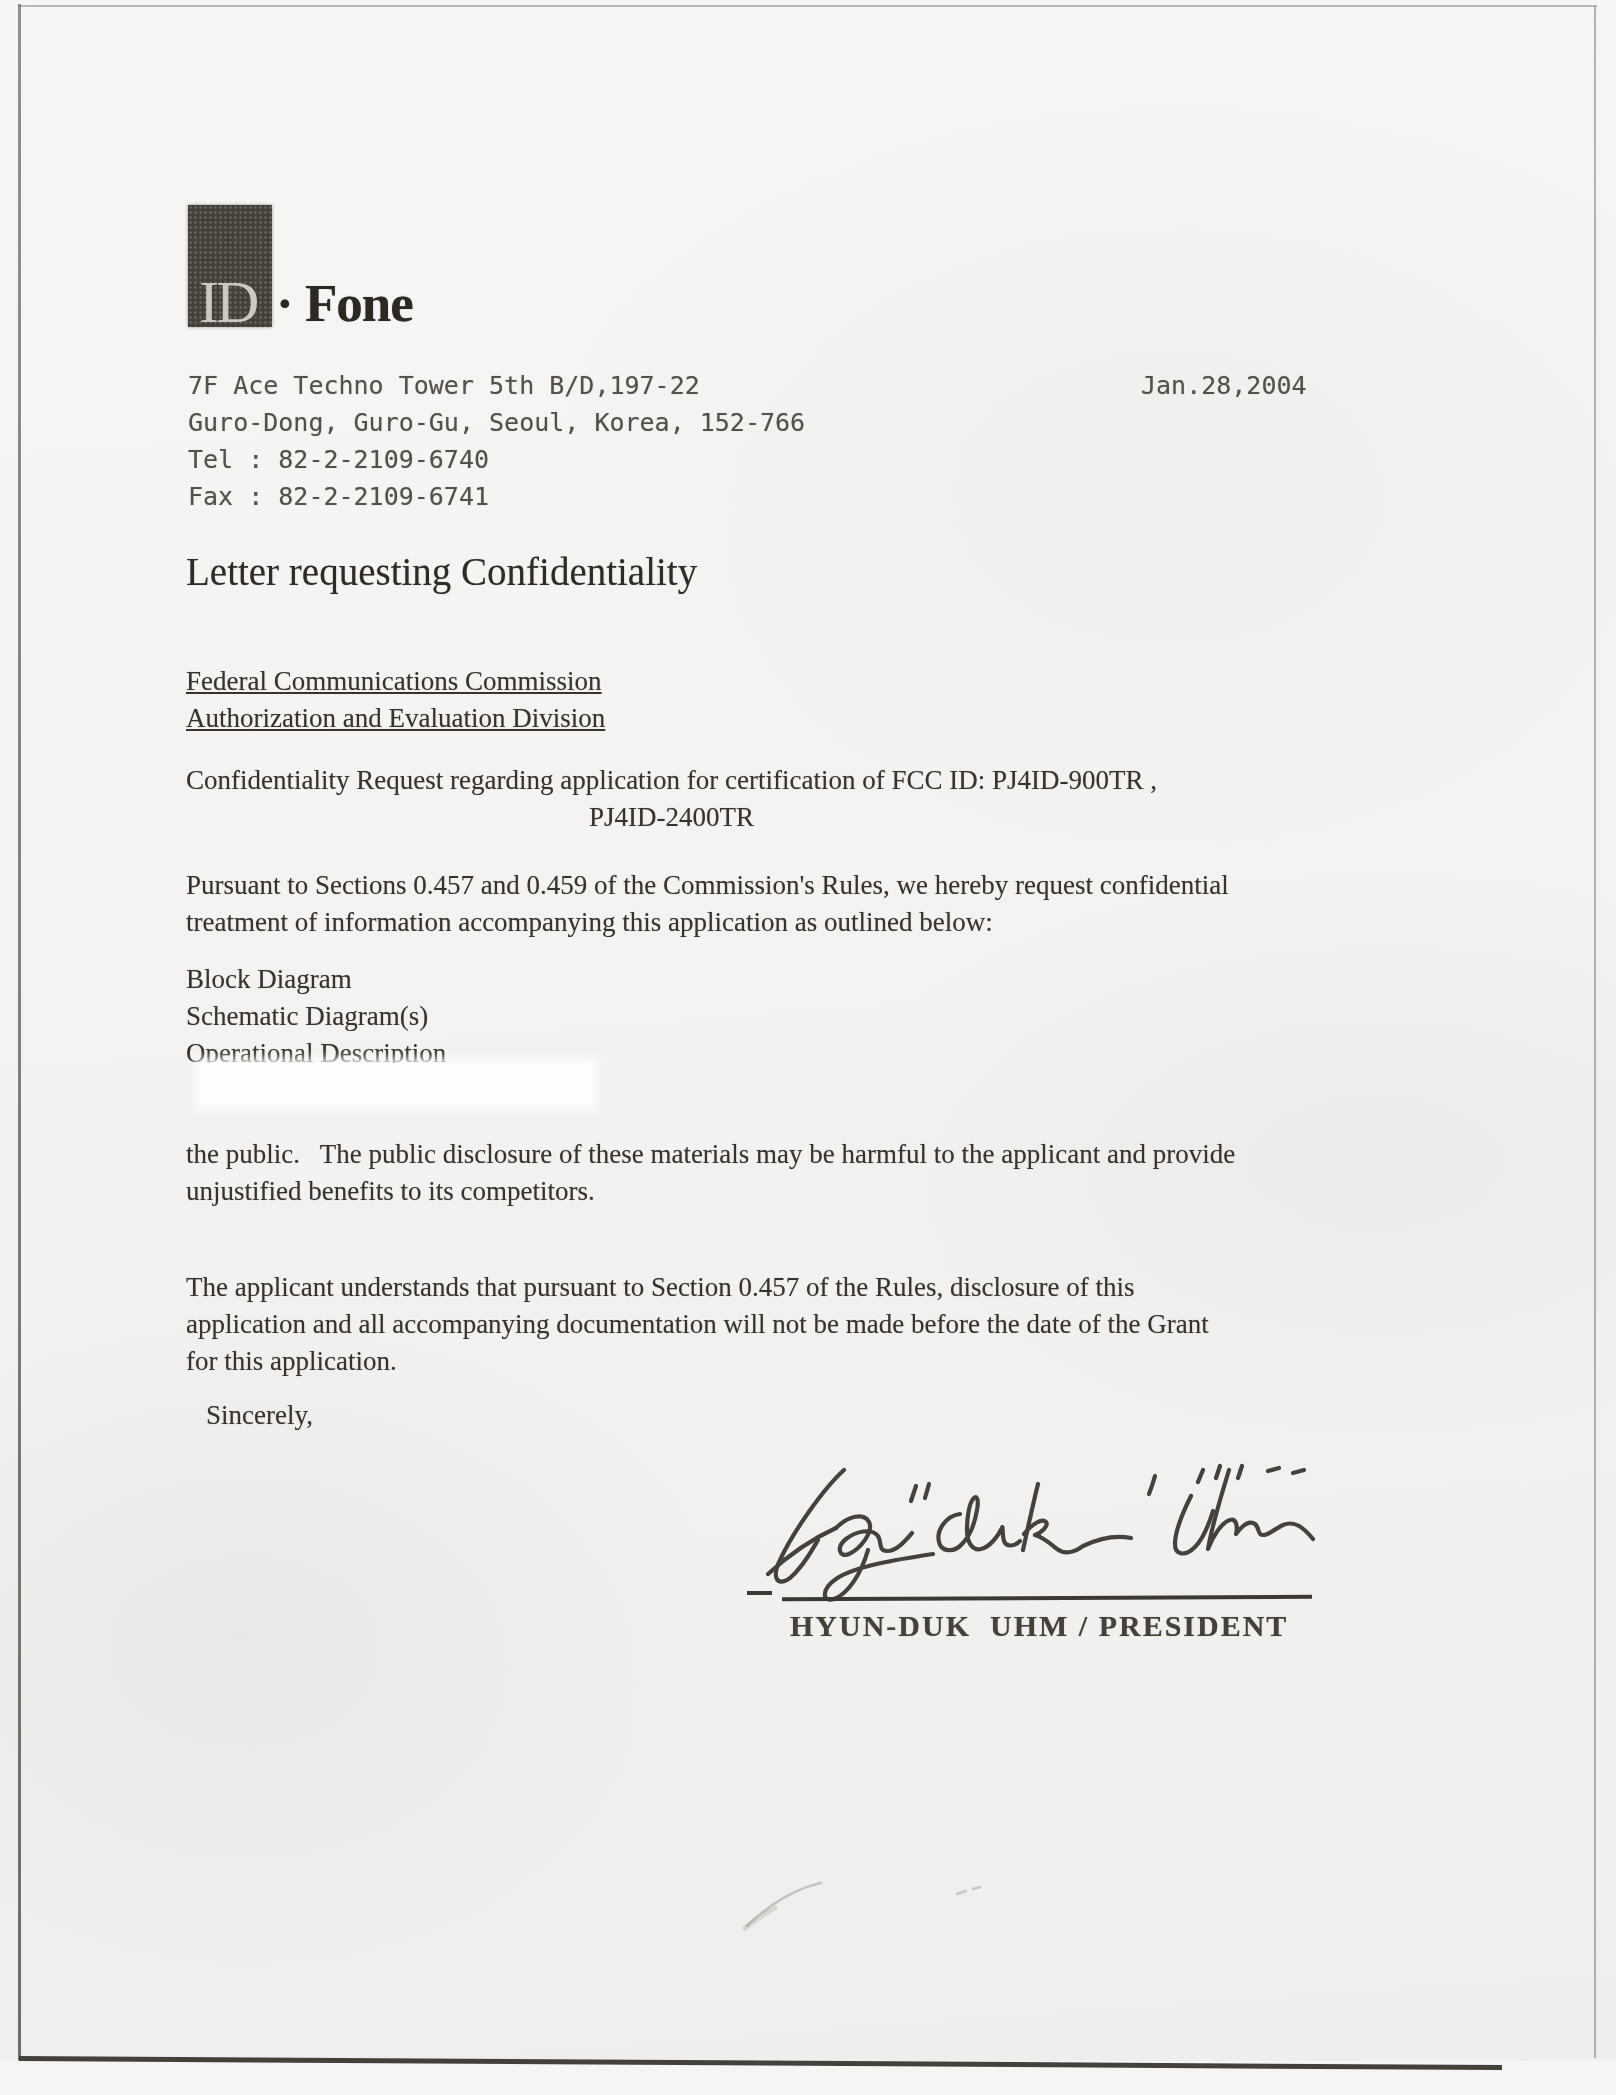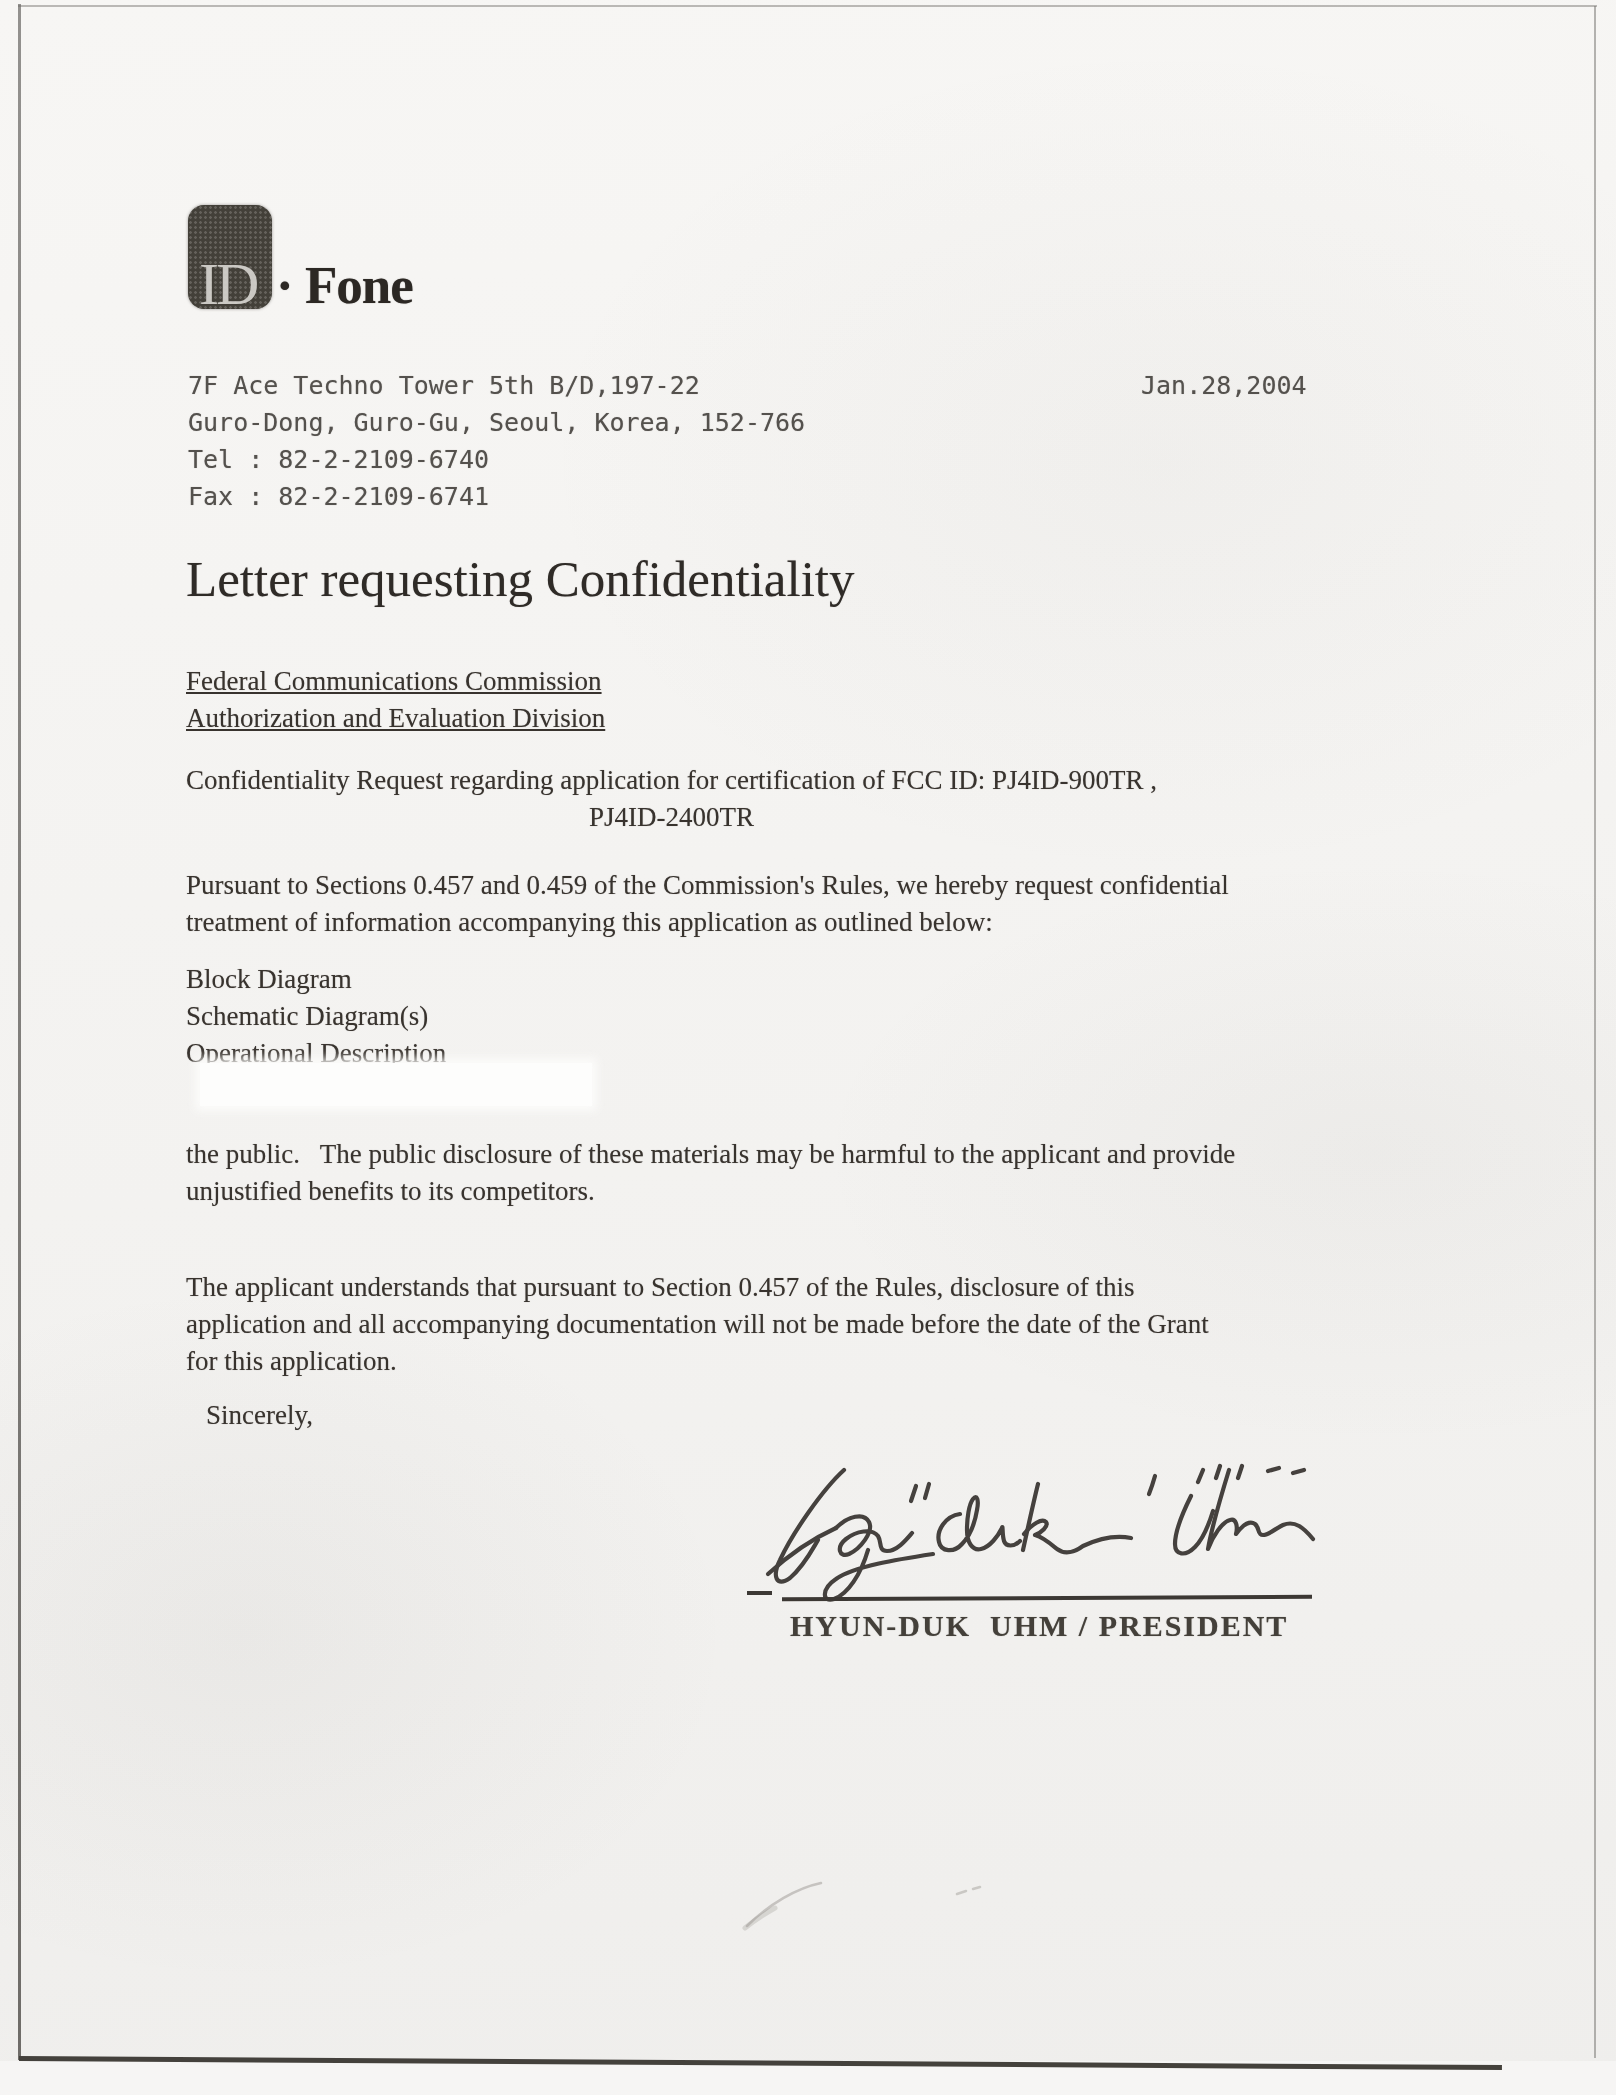--- a/index.html
+++ b/index.html
@@ -16,32 +16,32 @@
   .txt{white-space:pre;text-shadow:0 0 1px rgba(58,53,48,.35);}
   
   .edge-left{left:18px;top:4px;width:3px;height:2056px;background:linear-gradient(#7a7875,#4e4b47);opacity:.8;}
   .edge-top{left:18px;top:5px;width:1579px;height:2px;background:#6f6d69;opacity:.45;}
   .edge-right{left:1594px;top:6px;width:2px;height:2052px;background:#6f6d69;opacity:.5;}
   .edge-bottom{left:19px;top:2056px;width:1483px;height:5px;background:#44413c;transform:rotate(0.35deg);transform-origin:0 0;}
   .below-strip{left:0;top:2061px;width:1616px;height:34px;background:#f6f5f4;}
   
   .logo{left:188px;top:205px;display:flex;align-items:flex-end;}
   .logo-square{
-    position:relative;width:84px;height:104px;background-color:#434039;
+    position:relative;width:84px;height:122px;background-color:#434039;
     background-image:radial-gradient(rgba(235,233,228,0.20) 1px, transparent 1.6px);
-    background-size:5px 5px;box-shadow:0 0 3px rgba(60,56,50,.5);border-radius:16px;
+    background-size:5px 5px;box-shadow:0 0 3px rgba(60,56,50,.5);
   }
   .logo-id{position:absolute;left:11px;bottom:0px;font-size:60px;line-height:.82;letter-spacing:-3px;color:#d9d7d2;opacity:.9;font-weight:500;}
   .logo-brand{font-size:53px;line-height:.86;margin-left:4px;font-weight:600;letter-spacing:-1px;color:#2c2824;text-shadow:0 0 1px rgba(44,40,36,.5);}
   
   .mono{font-family:"DejaVu Sans Mono",monospace;font-size:25px;line-height:37px;color:#54514d;text-shadow:0 0 1px rgba(84,81,77,.35);}
   .sender{left:188px;top:367px;}
   .date{left:1141px;top:367px;text-align:center;}
   
-  .title{left:186px;top:551px;font-size:51px;line-height:1.1;color:#2f2b27;}
+  .title{left:186px;top:551px;font-size:39px;line-height:1.1;color:#2f2b27;}
   .body-block{font-size:27px;line-height:37px;color:#38332e;}
   .recipient{left:186px;top:663px;text-decoration:underline;}
   .subject{left:186px;top:762px;text-align:center;}
   .intro{left:186px;top:867px;}
   .items{left:186px;top:961px;}
   .whiteout{left:200px;top:1063px;width:392px;height:43px;background:#fdfdfc;box-shadow:0 0 9px 5px rgba(253,253,252,.85);}
   .body2{left:186px;top:1136px;}
   .body3{left:186px;top:1269px;}
   .closing{left:186px;top:1397px;margin-left:20px;}
   

